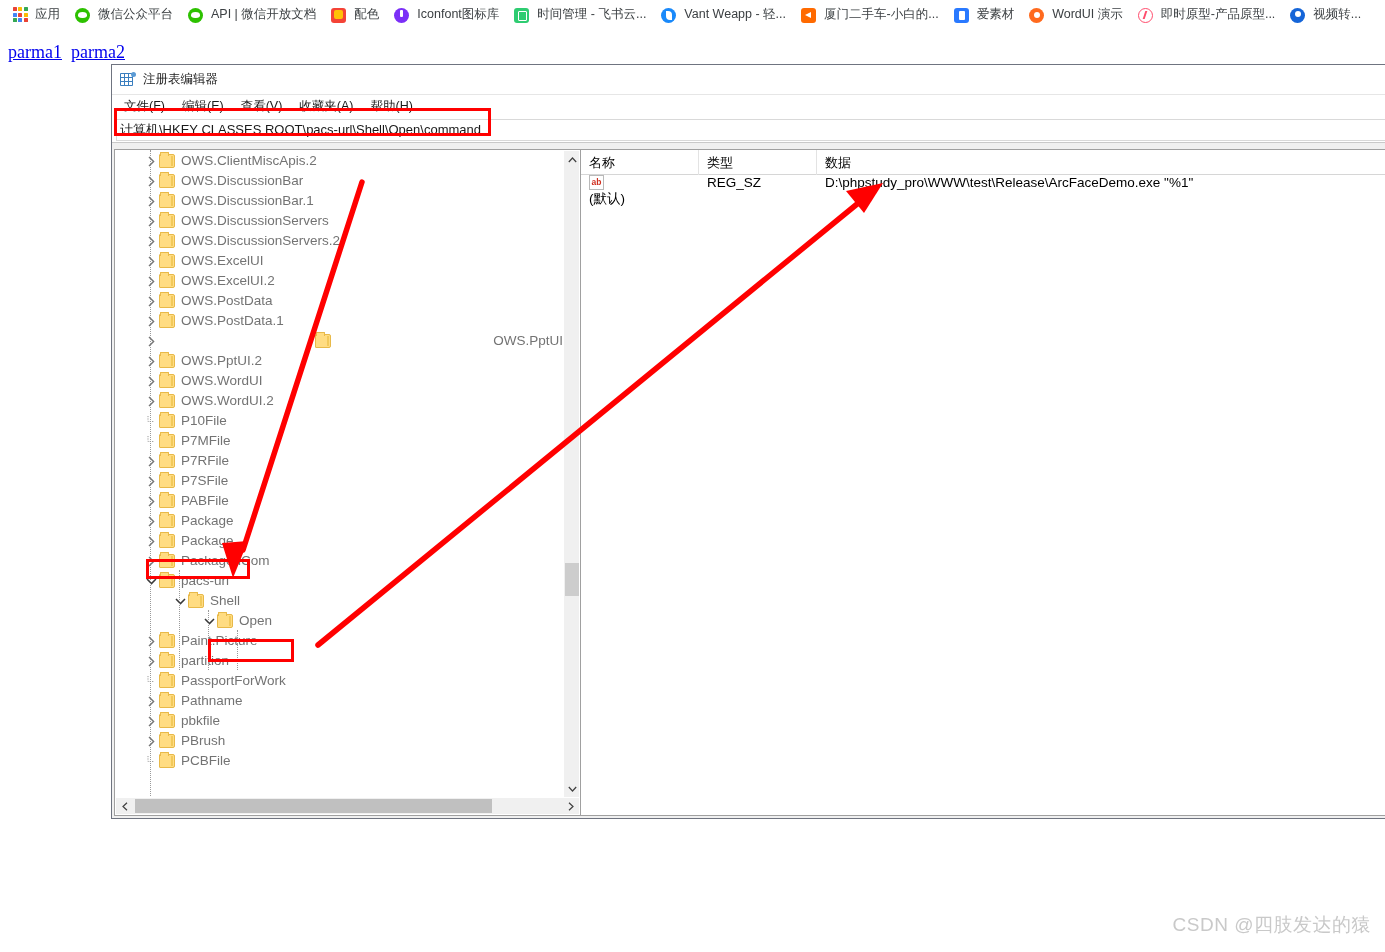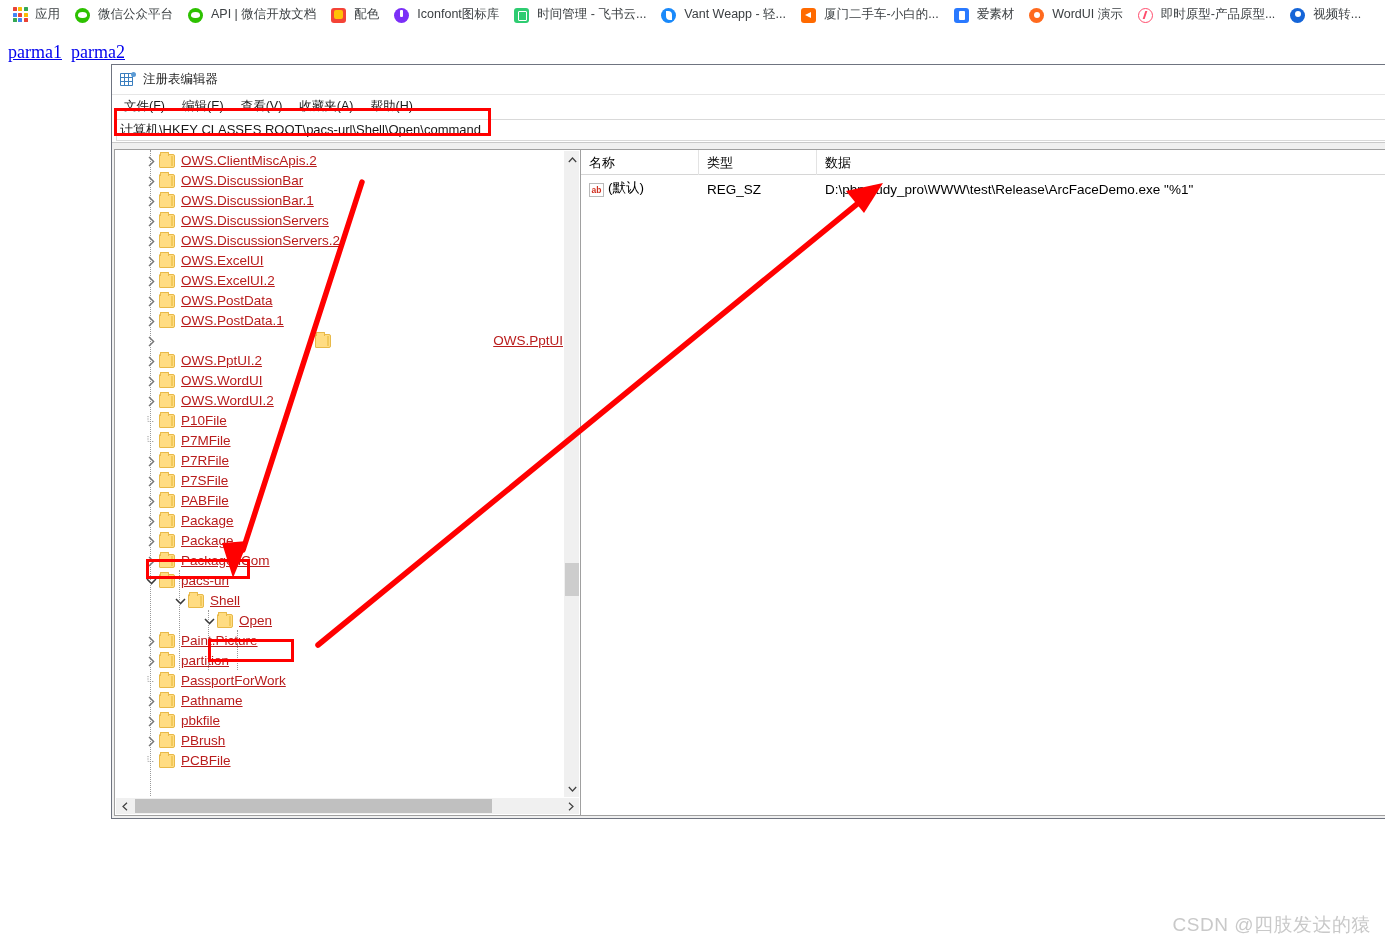--- a/index.html
+++ b/index.html
@@ -175,24 +175,23 @@
   }
   .tree-scroll-area {
     position: absolute; left: 0; top: 0; right: 17px; bottom: 18px;
     overflow: hidden;
   }
   .tree-list { position: relative; padding-top: 1px; }
   .tree-row {
     height: 20px;
     display: flex; align-items: center;
     font-size: 13.5px;
-    color: #b91c1c;
+    color: #737373;
     white-space: nowrap;
     position: relative;
-    text-decoration: underline;
   }
   .chev {
     width: 16px; height: 20px; flex: 0 0 16px;
     display: flex; align-items: center; justify-content: center;
     color: #6b6b6b;
   }
   .chev svg { display: block; }
   .folder {
     width: 16px; height: 14px; flex: 0 0 16px;
     background: #FFDC82;
@@ -286,21 +285,21 @@
     border-right: 1px solid #e3e3e3;
     height: 25px;
   }
   .th-name { width: 118px; }
   .th-type { width: 118px; }
   .th-data { flex: 1 1 auto; border-right: none; }
   .val-row {
     display: flex; align-items: center;
     height: 22px; font-size: 13.5px; color: #000;
   }
-  .val-row .td { display: flex; align-items: flex-end; padding-left: 8px; height: 22px; }
+  .val-row .td { display: flex; align-items: flex-start; padding-left: 8px; height: 22px; flex-direction: column; }
   .td-name { width: 118px; }
   .td-type { width: 118px; }
   .td-data { flex: 1 1 auto; white-space: nowrap; }
   .ab-icon {
     width: 15px; height: 14px; flex: 0 0 15px; margin-right: 4px;
     background: #ffffff; border: 1px solid #b9b9b9;
     position: relative;
     font-size: 8.5px; font-weight: bold; color: #D03020;
     display: flex; align-items: center; justify-content: center;
     line-height: 1;

